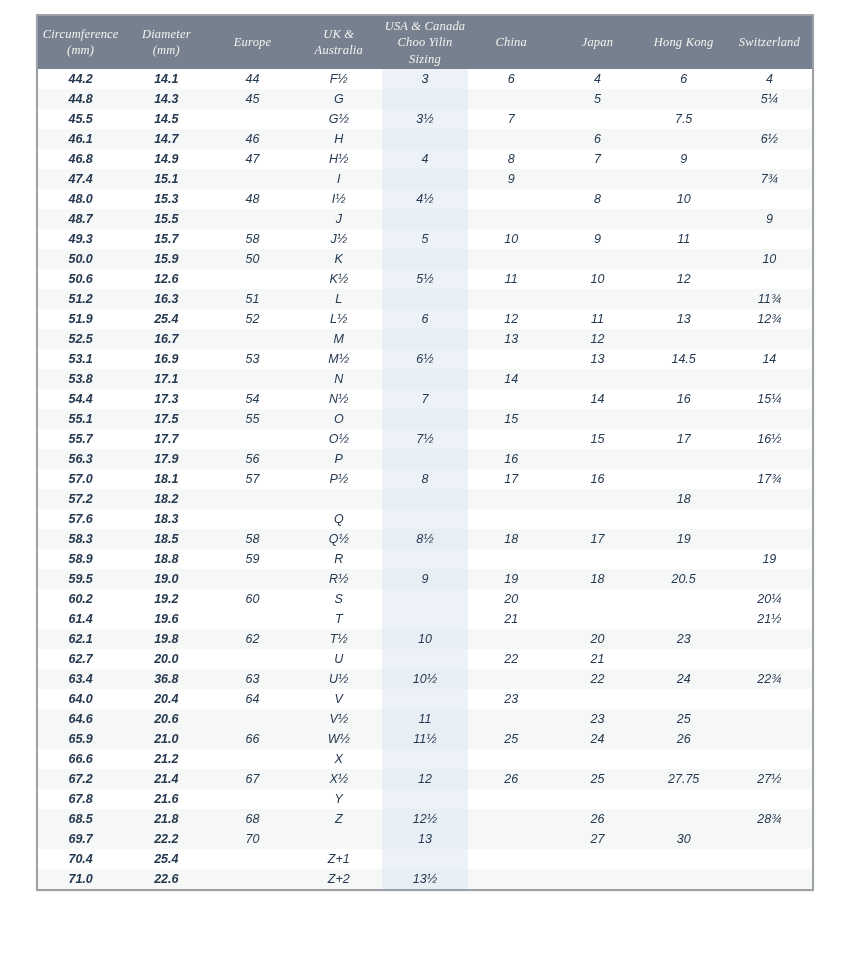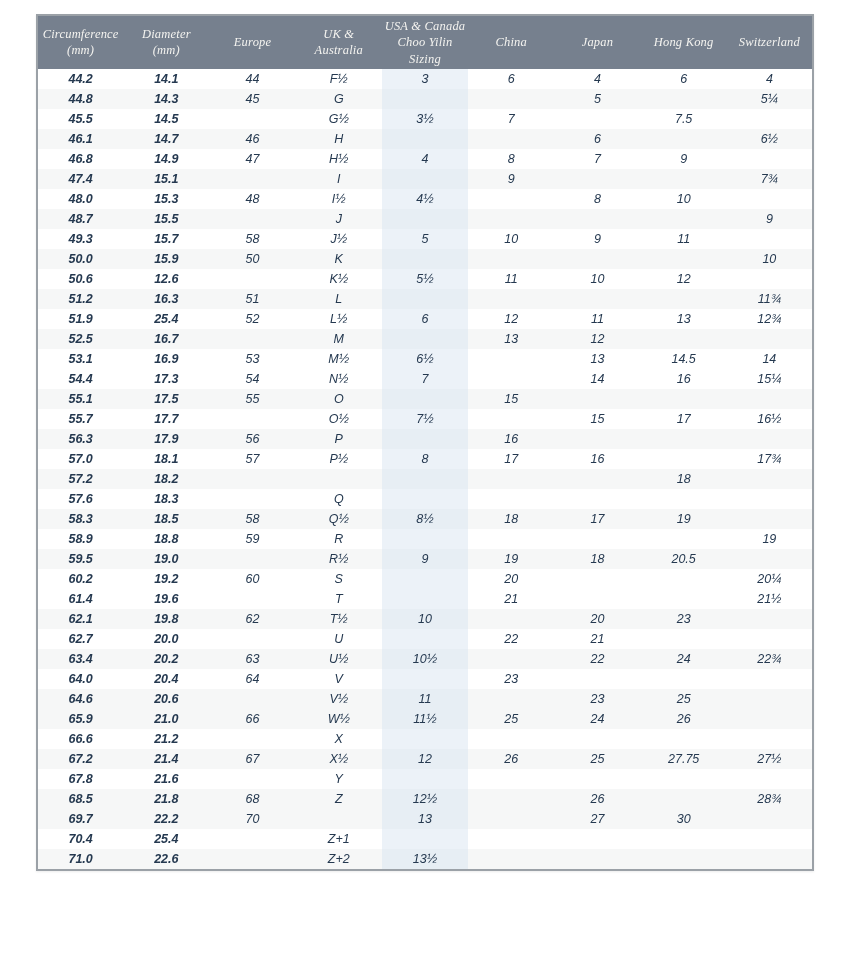--- a/index.html
+++ b/index.html
@@ -238,20 +238,31 @@
           <td class="col-0">53.1</td>
           <td class="col-1">16.9</td>
           <td class="col-2">53</td>
           <td class="col-3">M½</td>
           <td class="col-4">6½</td>
           <td class="col-5"></td>
           <td class="col-6">13</td>
           <td class="col-7">14.5</td>
           <td class="col-8">14</td>
         </tr>
+        <tr class="even">
+          <td class="col-0">53.8</td>
+          <td class="col-1">17.1</td>
+          <td class="col-2"></td>
+          <td class="col-3">N</td>
+          <td class="col-4"></td>
+          <td class="col-5">14</td>
+          <td class="col-6"></td>
+          <td class="col-7"></td>
+          <td class="col-8"></td>
+        </tr>
         <tr class="odd">
           <td class="col-0">54.4</td>
           <td class="col-1">17.3</td>
           <td class="col-2">54</td>
           <td class="col-3">N½</td>
           <td class="col-4">7</td>
           <td class="col-5"></td>
           <td class="col-6">14</td>
           <td class="col-7">16</td>
           <td class="col-8">15¼</td>
@@ -394,21 +405,21 @@
           <td class="col-2"></td>
           <td class="col-3">U</td>
           <td class="col-4"></td>
           <td class="col-5">22</td>
           <td class="col-6">21</td>
           <td class="col-7"></td>
           <td class="col-8"></td>
         </tr>
         <tr class="even">
           <td class="col-0">63.4</td>
-          <td class="col-1">20.2</td>
+          <td class="col-1">36.8</td>
           <td class="col-2">63</td>
           <td class="col-3">U½</td>
           <td class="col-4">10½</td>
           <td class="col-5"></td>
           <td class="col-6">22</td>
           <td class="col-7">24</td>
           <td class="col-8">22¾</td>
         </tr>
         <tr class="odd">
           <td class="col-0">64.0</td>

